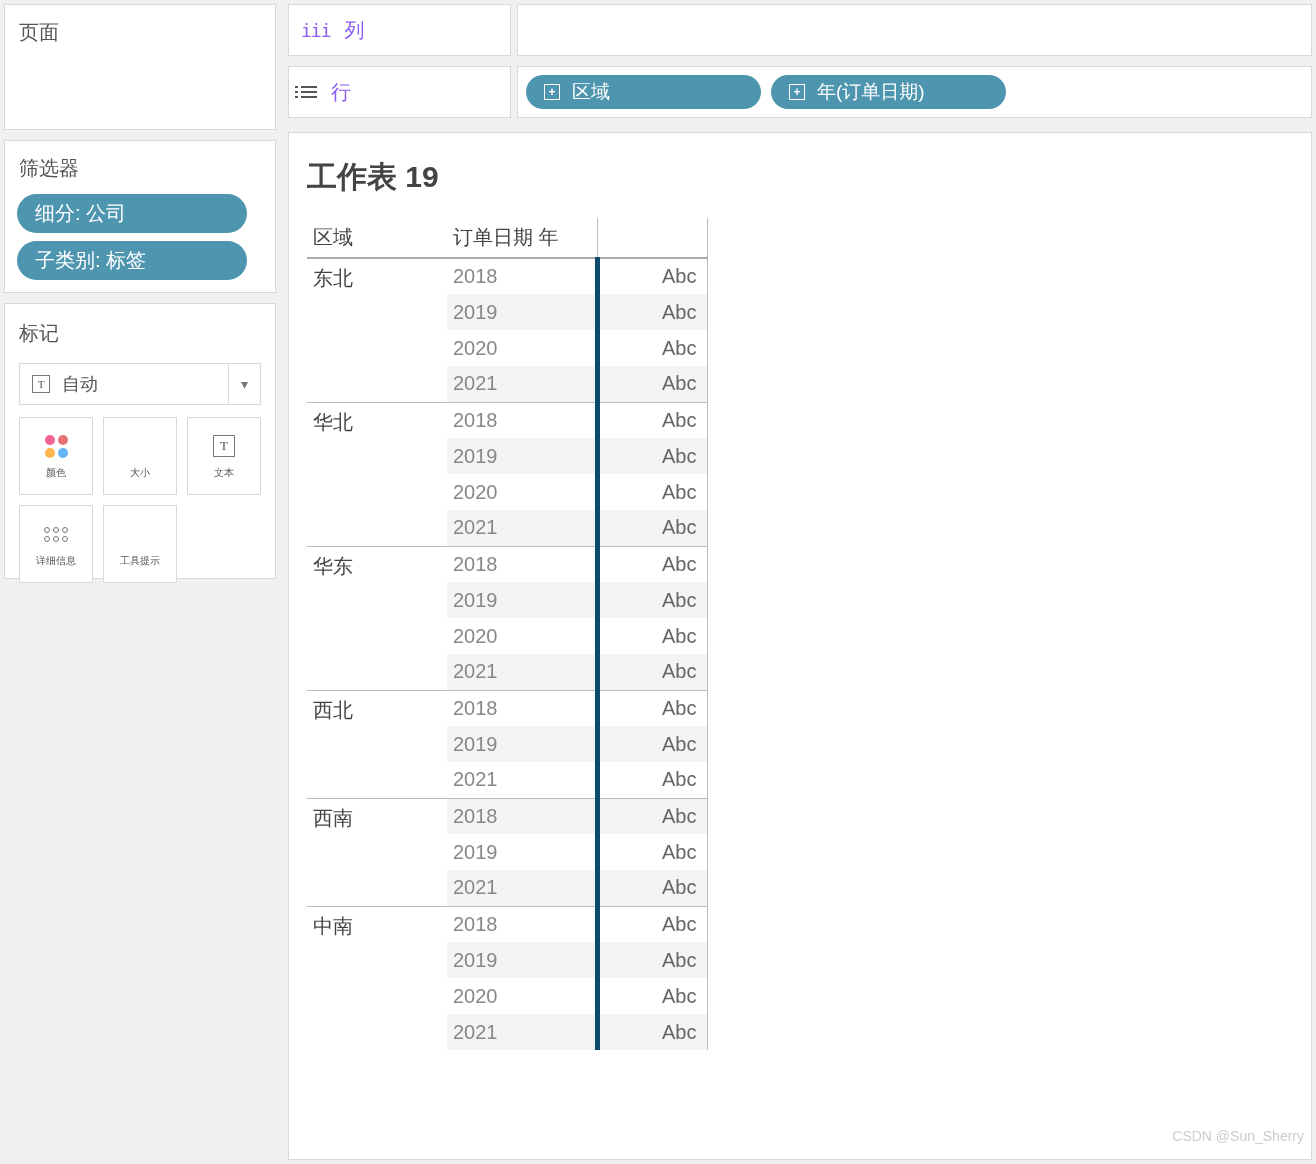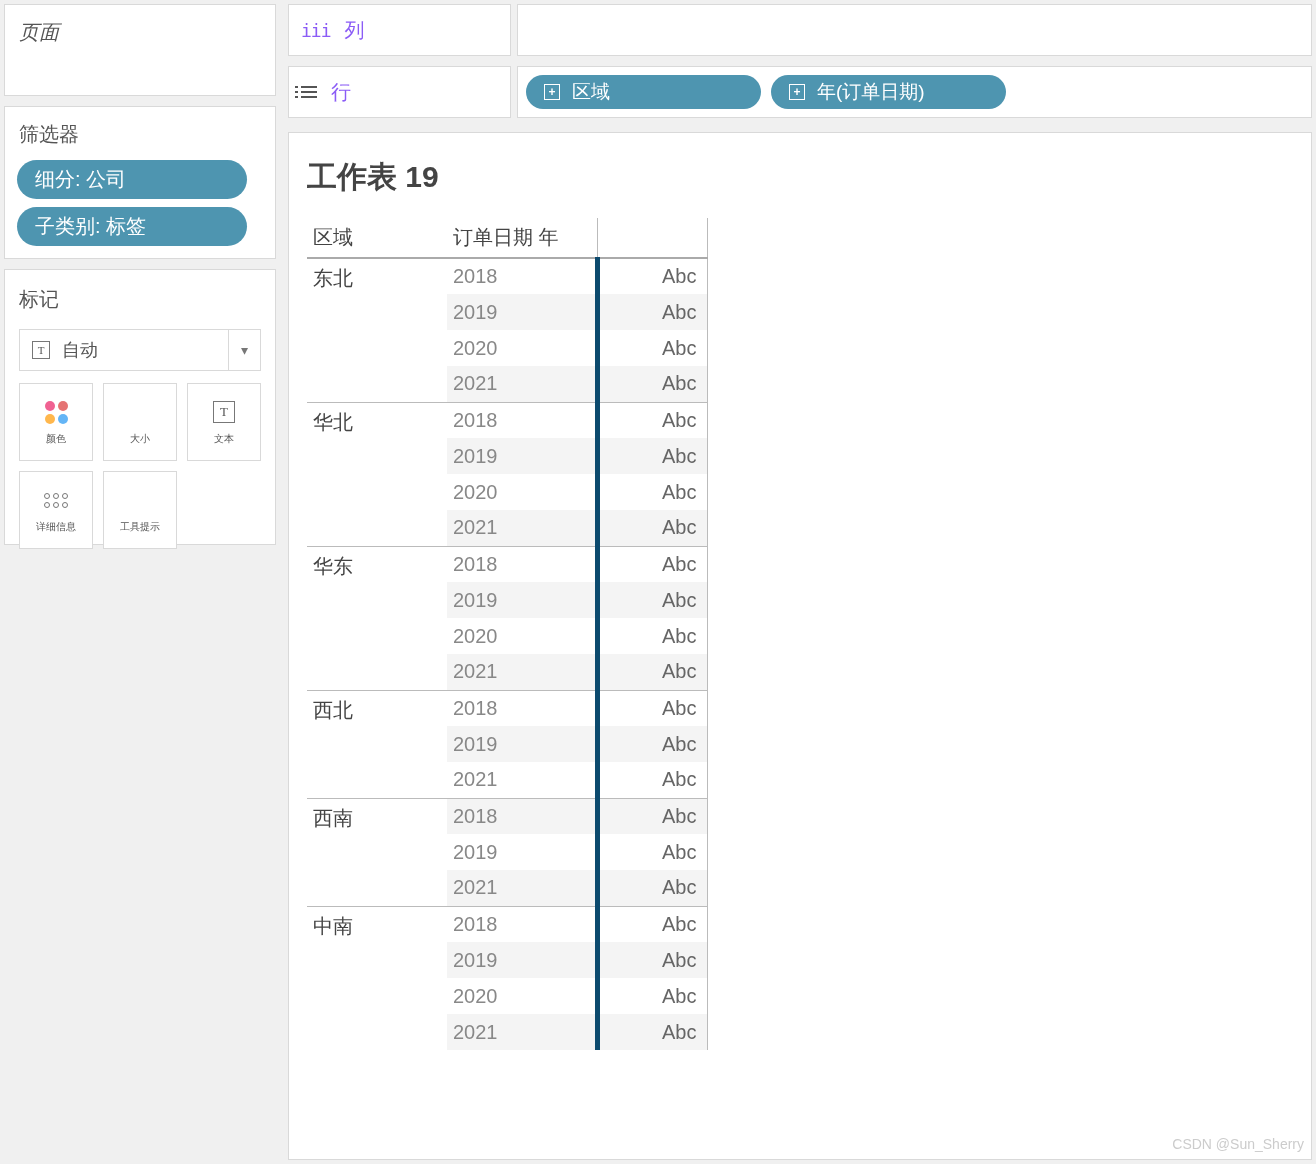--- a/index.html
+++ b/index.html
@@ -33,22 +33,21 @@
       background: #fff;
       border: 1px solid #d9d9d9;
       padding: 8px 10px;
     }
     .panel-title {
       font-size: 20px;
       color: #555;
       padding: 6px 4px 8px 4px;
     }
     .pages-panel {
-      height: 92px;
-      font-style: italic;
+      height: 126px;
     }
     .pill {
       background: #4e95b0;
       color: #fff;
       border-radius: 20px;
       padding: 6px 18px;
       font-size: 20px;
       margin: 4px 2px;
       display: inline-flex;
       align-items: flex-end;
@@ -273,21 +272,21 @@
       border-right: 1px solid #bbb;
     }
     .group-sep td {
       border-bottom: 1px solid #bbb;
     }
     .row-alt .td-year, .row-alt .td-val {
       background: #f4f4f4;
     }
     .watermark {
       position: fixed;
-      bottom: 12px;
+      bottom: 20px;
       right: 12px;
       color: #ccc;
       font-size: 14px;
     }
   </style>
 </head>
 <body>
 
 <div class="layout">
   <div class="left-col">

